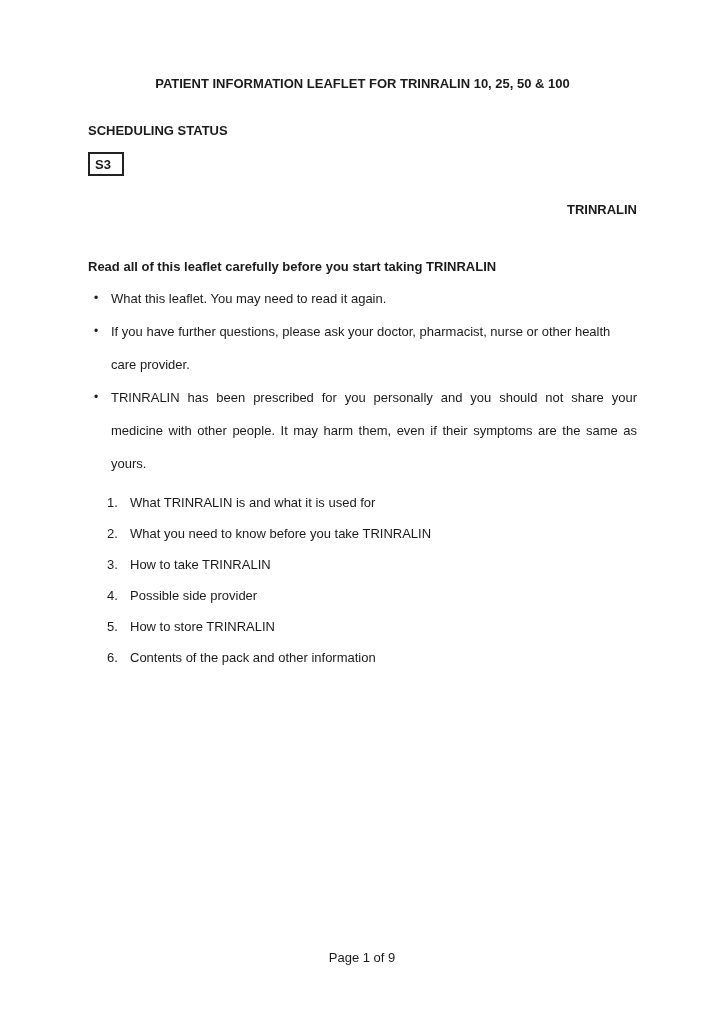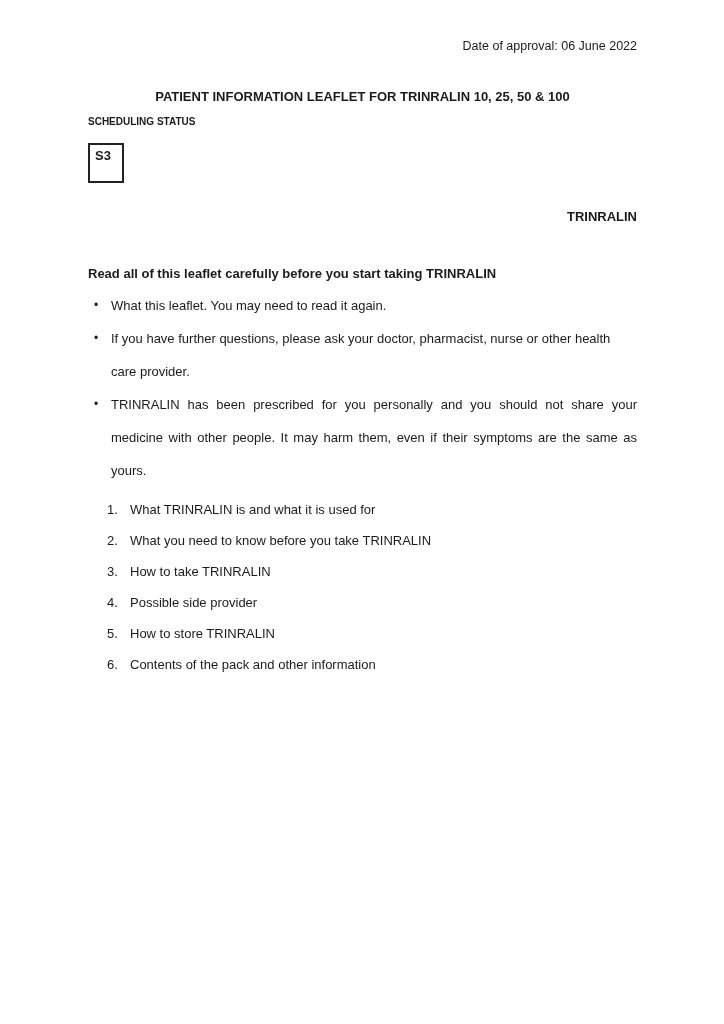--- a/index.html
+++ b/index.html
@@ -24,29 +24,29 @@
     line-height: 13px;
   }
   .main-title {
     margin-top: 37px;
     text-align: center;
     font-weight: bold;
     font-size: 13px;
     line-height: 13px;
   }
   .scheduling-heading {
-    margin-top: 12px;
+    margin-top: 34px;
     font-weight: bold;
-    font-size: 10px;
+    font-size: 13px;
     line-height: 13px;
   }
   .schedule-box {
     margin-top: 15px;
     width: 36px;
-    height: 40px;
+    height: 24px;
     border: 2px solid #222222;
     font-weight: bold;
     font-size: 13px;
     padding: 3px 0 13px 5px;
   }
   .product-block {
     margin-top: 18px;
     text-align: center;
     line-height: 31.5px;
   }
@@ -93,21 +93,20 @@
     bottom: 59px;
     text-align: center;
     line-height: 15px;
   }
 </style>
 </head>
 <body>
 
 <div class="page">
 
-  <div class="date-line">Date of approval: 06 June 2022</div>
 
   <div class="main-title">PATIENT INFORMATION LEAFLET FOR TRINRALIN 10, 25, 50 &amp; 100</div>
 
   <div class="scheduling-heading">SCHEDULING STATUS</div>
 
   <div class="schedule-box">
     <span>S3</span>
   </div>
 
   <div class="product-block">
@@ -158,14 +157,15 @@
       <li>
       <span class="toc-num">5.</span>
       <span class="toc-text">How to store TRINRALIN</span>
     </li>
       <li>
       <span class="toc-num">6.</span>
       <span class="toc-text">Contents of the pack and other information</span>
     </li>
     </ol>
 
+  <div class="page-footer">Page 1 of 9</div>
 
 </div>
 
 </body></html>

